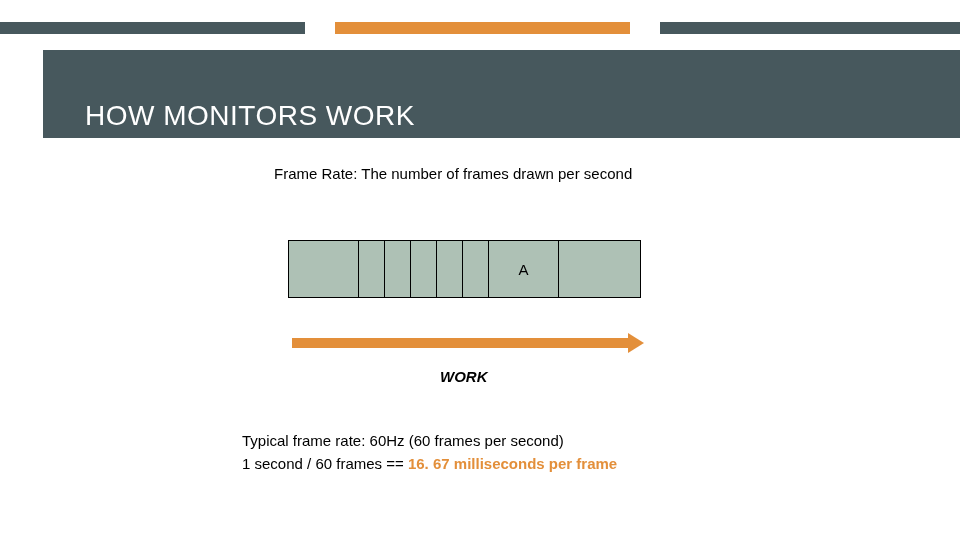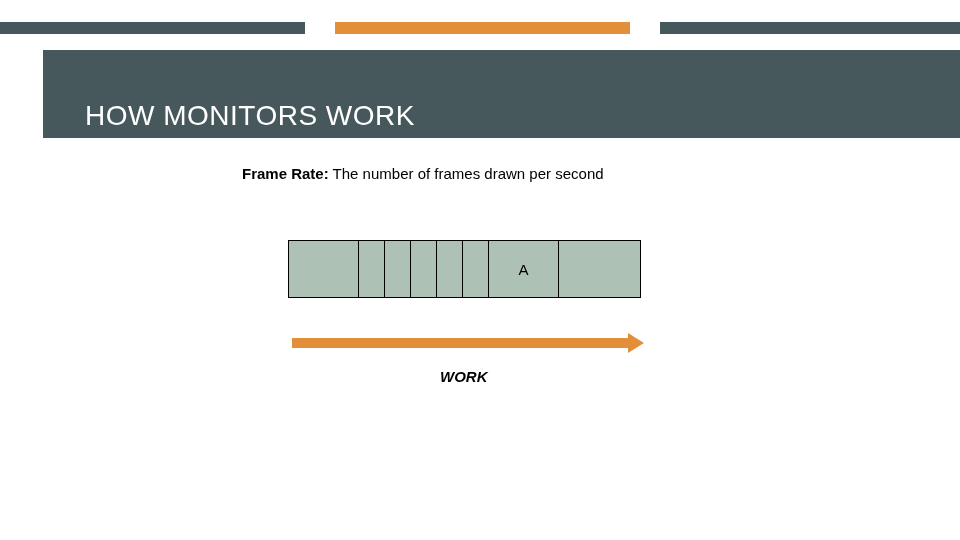--- a/index.html
+++ b/index.html
@@ -51,21 +51,21 @@
   }
 
   
   .definition {
     position:absolute;
     top:165px;
     left:242px;
     font-size:15px;
     color:#000;
   }
-  .definition .label { font-weight:700; }
+  .definition .label { font-weight:400;margin-left:32px; }
 
   
   .timeline-box {
     position:absolute;
     top:240px;
     left:288px;
     width:353px;
     height:58px;
     background:#aec1b5;
     border:1px solid #000;
@@ -159,13 +159,17 @@
 </div>
 
 <div class="arrow">
   <div class="shaft"></div>
   <div class="head"></div>
 </div>
 
 <div class="time-label">WORK</div>
 
 <div class="typical">
+  <div>Typical frame rate: 60Hz (60 frames per second)</div>
+  <div>
+    <span> 1 second / 60 frames == </span><span class="highlight">16. 67 milliseconds per frame</span>
+  </div>
 </div>
 
 </body></html>

